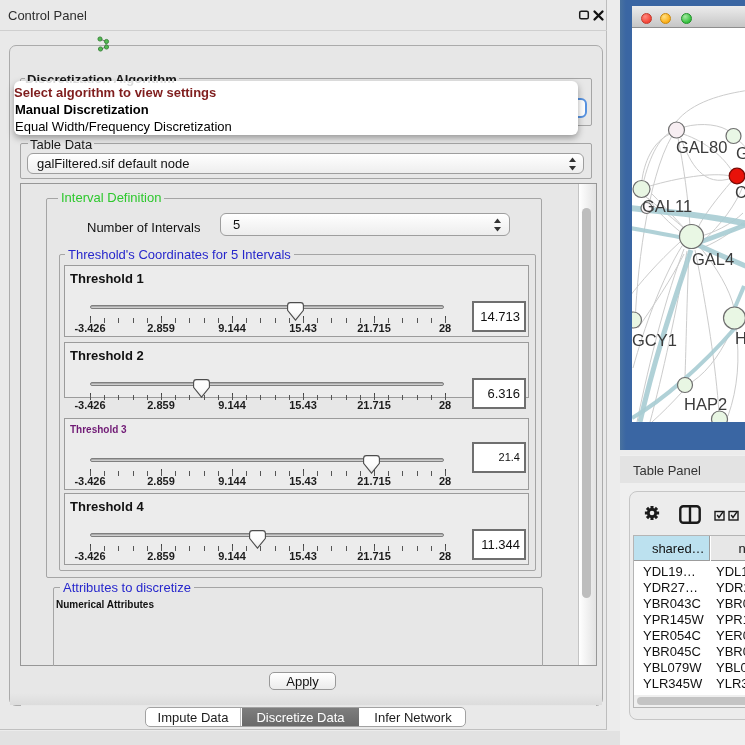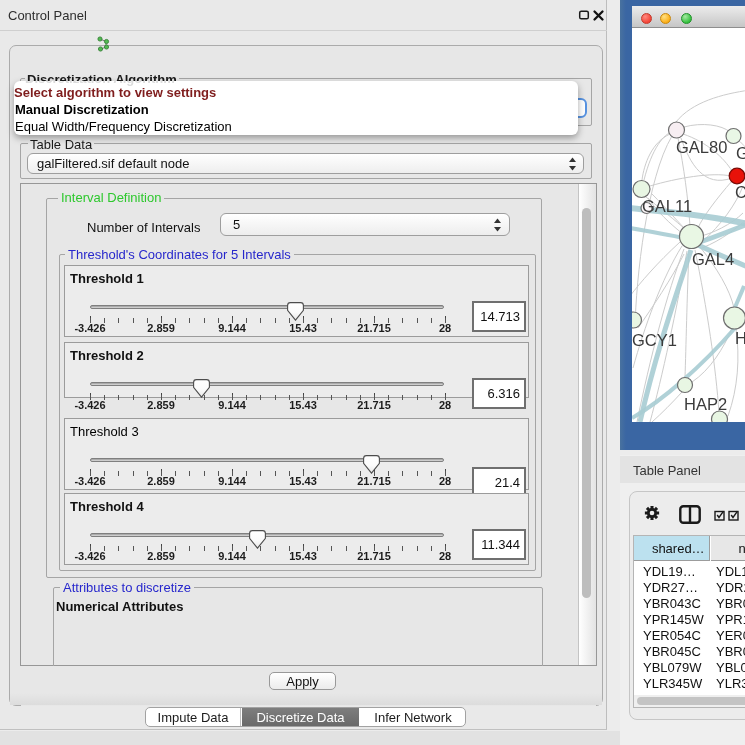--- a/index.html
+++ b/index.html
@@ -99,40 +99,40 @@
           <path d="M0.6,8.3 V3.4 Q0.6,0.6 3.4,0.6 H13.6 Q16.4,0.6 16.4,3.4 V8.3 L8.5,18.2 Z" fill="url(#tg1)" stroke="#4c4c4c" stroke-width="1.1"></path>
           <linearGradient id="tg1" x1="0" y1="0" x2="0" y2="1">
             <stop offset="0" stop-color="#ffffff"></stop>
             <stop offset="0.55" stop-color="#fbfbfb"></stop>
             <stop offset="1" stop-color="#e8e8e8"></stop>
           </linearGradient>
         </svg>
 <div style="position:absolute;left:407px;top:35px;width:54px;height:31px;background:#fff;border:2px solid #6f6f6f;font-size:13px;line-height:27px;text-align:right;padding-right:4px;color:#111">6.316</div>
 </div>
 <div style="position:absolute;left:64px;top:418px;width:465px;height:72px;background:#ececec;border:1px solid #9b9b9b">
-<span style="position:absolute;left:5px;top:5px;font-size:13px;font-weight:normal;color:#000000">Threshold 3</span>
+<span style="position:absolute;left:5px;top:5px;font-size:10px;font-weight:bold;color:#701a75">Threshold 3</span>
 <div style="position:absolute;left:25px;top:39px;width:354px;height:4px;border:1px solid #7f7f7f;border-radius:2px;background:linear-gradient(#9a9a9a,#dedede)"></div>
 <div style="position:absolute;left:25px;top:50px;width:357px;height:7px;background:repeating-linear-gradient(90deg,#444 0,#444 1px,transparent 1px,transparent 71px)"></div>
 <div style="position:absolute;left:25px;top:52px;width:357px;height:5px;background:repeating-linear-gradient(90deg,#555 0,#555 1px,transparent 1px,transparent 14.2px)"></div>
 <span style="position:absolute;left:-10px;top:56px;width:70px;text-align:center;font-size:11px;font-weight:bold;color:#1c1c1c">-3.426</span>
         <span style="position:absolute;left:61px;top:56px;width:70px;text-align:center;font-size:11px;font-weight:bold;color:#1c1c1c">2.859</span>
         <span style="position:absolute;left:132px;top:56px;width:70px;text-align:center;font-size:11px;font-weight:bold;color:#1c1c1c">9.144</span>
         <span style="position:absolute;left:203px;top:56px;width:70px;text-align:center;font-size:11px;font-weight:bold;color:#1c1c1c">15.43</span>
         <span style="position:absolute;left:274px;top:56px;width:70px;text-align:center;font-size:11px;font-weight:bold;color:#1c1c1c">21.715</span>
         <span style="position:absolute;left:345px;top:56px;width:70px;text-align:center;font-size:11px;font-weight:bold;color:#1c1c1c">28</span>
 <svg width="17" height="19" viewBox="0 0 17 19" style="position:absolute;left:297.9px;top:36px">
           <defs></defs>
           <path d="M0.6,8.3 V3.4 Q0.6,0.6 3.4,0.6 H13.6 Q16.4,0.6 16.4,3.4 V8.3 L8.5,18.2 Z" fill="url(#tg2)" stroke="#4c4c4c" stroke-width="1.1"></path>
           <linearGradient id="tg2" x1="0" y1="0" x2="0" y2="1">
             <stop offset="0" stop-color="#ffffff"></stop>
             <stop offset="0.55" stop-color="#fbfbfb"></stop>
             <stop offset="1" stop-color="#e8e8e8"></stop>
           </linearGradient>
         </svg>
-<div style="position:absolute;left:407px;top:48px;width:54px;height:31px;background:#fff;border:2px solid #6f6f6f;font-size:13px;line-height:27px;text-align:right;padding-right:4px;color:#111">21.4</div>
+<div style="position:absolute;left:407px;top:23px;width:54px;height:31px;background:#fff;border:2px solid #6f6f6f;font-size:11px;line-height:27px;text-align:right;padding-right:4px;color:#111">21.4</div>
 </div>
 <div style="position:absolute;left:64px;top:493px;width:465px;height:72px;background:#ececec;border:1px solid #9b9b9b">
 <span style="position:absolute;left:5px;top:5px;font-size:13px;font-weight:bold;color:#111">Threshold 4</span>
 <div style="position:absolute;left:25px;top:39px;width:354px;height:4px;border:1px solid #7f7f7f;border-radius:2px;background:linear-gradient(#9a9a9a,#dedede)"></div>
 <div style="position:absolute;left:25px;top:50px;width:357px;height:7px;background:repeating-linear-gradient(90deg,#444 0,#444 1px,transparent 1px,transparent 71px)"></div>
 <div style="position:absolute;left:25px;top:52px;width:357px;height:5px;background:repeating-linear-gradient(90deg,#555 0,#555 1px,transparent 1px,transparent 14.2px)"></div>
 <span style="position:absolute;left:-10px;top:56px;width:70px;text-align:center;font-size:11px;font-weight:bold;color:#1c1c1c">-3.426</span>
         <span style="position:absolute;left:61px;top:56px;width:70px;text-align:center;font-size:11px;font-weight:bold;color:#1c1c1c">2.859</span>
         <span style="position:absolute;left:132px;top:56px;width:70px;text-align:center;font-size:11px;font-weight:bold;color:#1c1c1c">9.144</span>
         <span style="position:absolute;left:203px;top:56px;width:70px;text-align:center;font-size:11px;font-weight:bold;color:#1c1c1c">15.43</span>
@@ -145,21 +145,21 @@
             <stop offset="0" stop-color="#ffffff"></stop>
             <stop offset="0.55" stop-color="#fbfbfb"></stop>
             <stop offset="1" stop-color="#e8e8e8"></stop>
           </linearGradient>
         </svg>
 <div style="position:absolute;left:407px;top:35px;width:54px;height:31px;background:#fff;border:2px solid #6f6f6f;font-size:13px;line-height:27px;text-align:right;padding-right:4px;color:#111">11.344</div>
 </div>
 
   <div class="abs" style="left:53px;top:587px;width:490px;height:100px;border:1px solid #a5a5a5;border-radius:2px"></div>
   <span class="abs" style="left:60px;top:580px;background:#e7e7e7;padding:0 3px;font-size:13px;color:#2727cc">Attributes to discretize</span>
-  <span class="abs" style="left:56px;top:599px;font-size:13px;font-weight:bold;color:#111">Numerical Attributes</span>
+  <span class="abs" style="left:56px;top:599px;font-size:10px;font-weight:bold;color:#111">Numerical Attributes</span>
 
   <div class="abs" style="left:21px;top:666px;width:575px;height:40px;background:#e7e7e7"></div>
 
   <div class="abs" style="left:269px;top:672px;width:67px;height:18px;background:linear-gradient(#ffffff,#ececec);border:1px solid #999;border-radius:5px;font-size:13px;line-height:17px;text-align:center;color:#111">Apply</div>
 
   <div class="abs" style="left:10px;top:693px;width:592px;height:12px;background:linear-gradient(#e7e7e7,#dcdcdc)"></div>
 
   <div class="abs" style="left:145px;top:707px;width:321px;height:20px;background:#fff;border:1px solid #a2a2a2;border-radius:5px;overflow:hidden;font-size:13px;color:#1b1b1b">
     <div class="abs" style="left:0;top:0;width:95px;height:20px;line-height:19px;text-align:center;border-right:1px solid #bdbdbd">Impute Data</div>
     <div class="abs" style="left:96px;top:0;width:117px;height:20px;line-height:19px;text-align:center;background:linear-gradient(#7e7e7e,#676767);color:#fff">Discretize Data</div>

